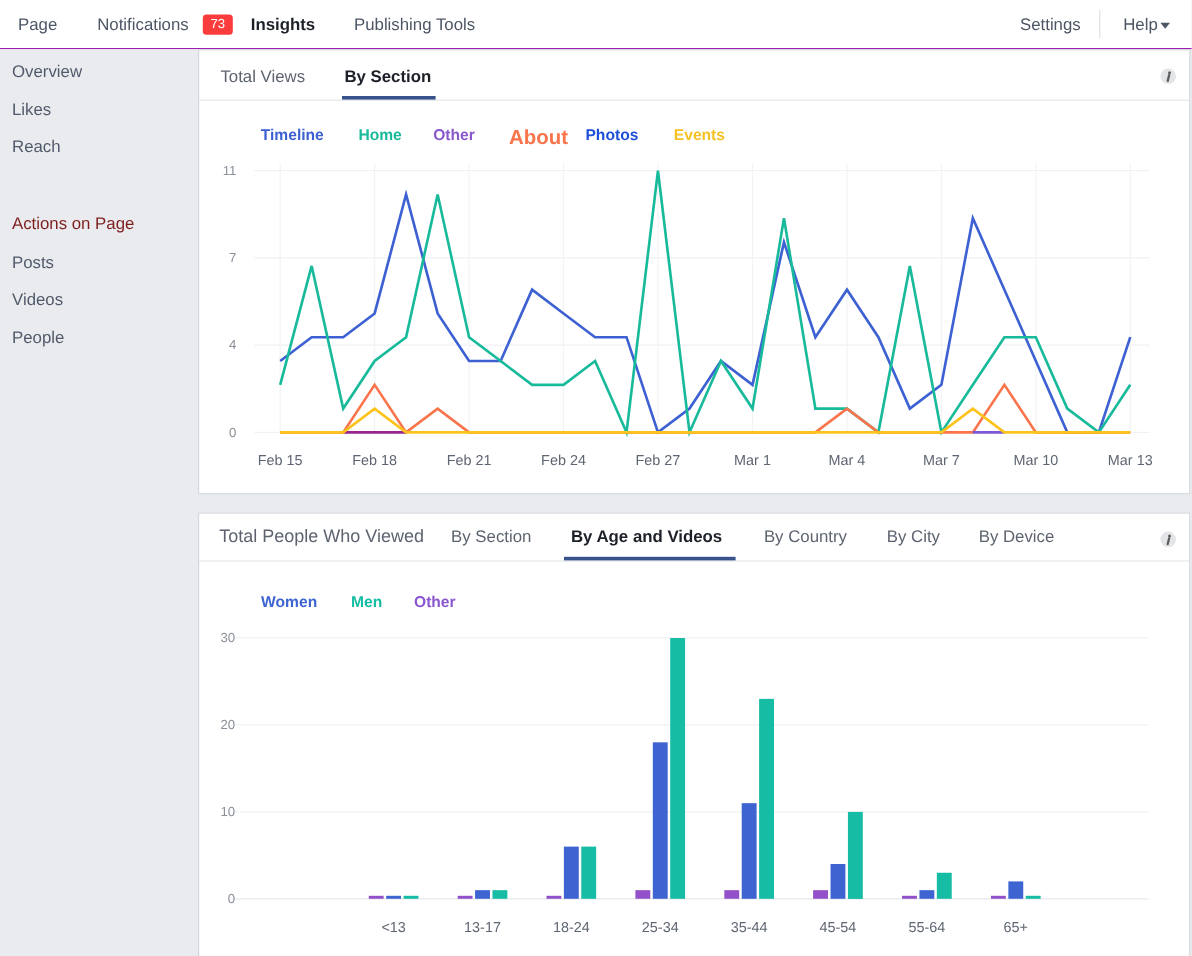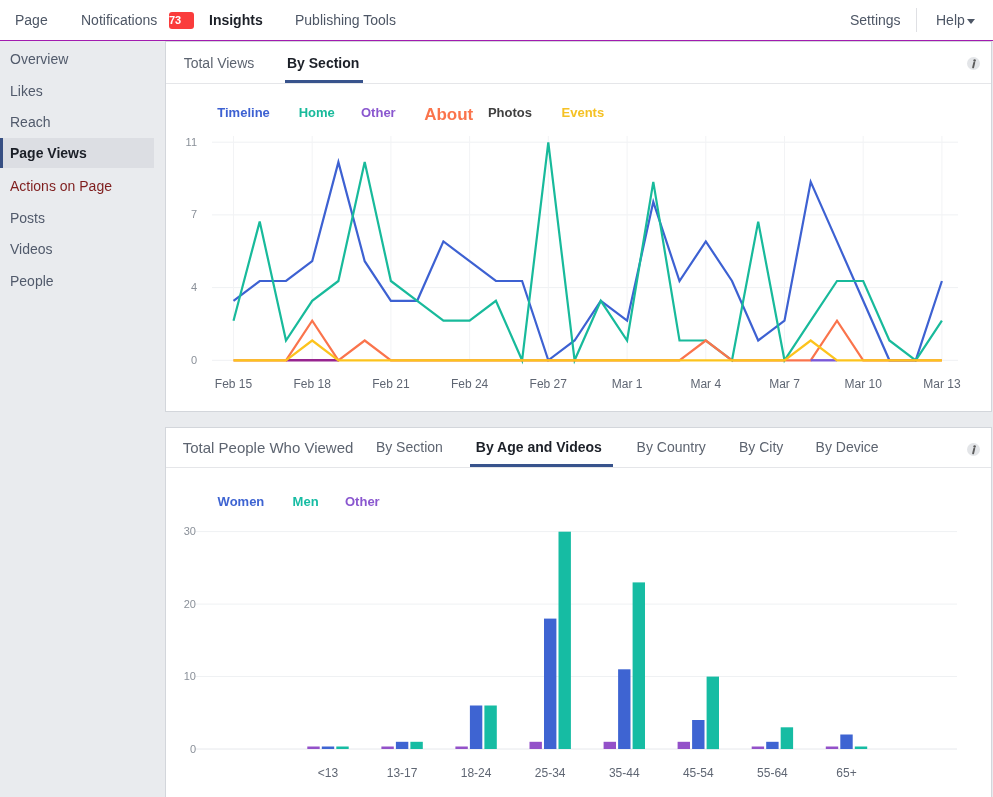--- a/index.html
+++ b/index.html
@@ -9,54 +9,53 @@
         border-bottom:1px solid #a21caf; }
 .nav div { position:absolute; top:12px; color:#4d5665; }
 .card { position:absolute; background:#fff; border:1px solid #d3d6db; }
 </style>
 </head>
 <body>
 <div class="nav">
   <div style="left:15px">Page</div>
   <div style="left:81px">Notifications</div>
   <div style="left:169px;top:12px;width:25px;height:16.5px;background:#fa3c3c;border-radius:3px;
-       text-align:left;line-height:16.5px;color:#fff;font-size:11px;font-weight:bold">73</div>
+       text-align:center;line-height:16.5px;color:#fff;font-size:11px;font-weight:normal">73</div>
   <div style="left:209px;font-weight:bold;color:#1c2028">Insights</div>
   <div style="left:295px">Publishing Tools</div>
   <div style="left:850px">Settings</div>
   <div style="left:916px;top:8px;width:1px;height:24px;background:#dfe0e4"></div>
   <div style="left:936px">Help</div>
   <div style="left:967px;top:19px;width:0;height:0;border-left:4.5px solid transparent;
        border-right:4.5px solid transparent;border-top:5px solid #4d5665"></div>
 </div>
 <div style="position:absolute;left:0;top:41px;width:165px;height:756px;background:#e9ebee">
 <div style="position:absolute;left:10px;top:4.0px;height:28px;line-height:28px;color:#515a6b">Overview</div>
 <div style="position:absolute;left:10px;top:35.7px;height:28px;line-height:28px;color:#515a6b">Likes</div>
 <div style="position:absolute;left:10px;top:67.4px;height:28px;line-height:28px;color:#515a6b">Reach</div>
-<div style="position:absolute;left:0;top:97.1px;width:154px;height:30px;background:#dcdee3;border-left:3px solid #374f83;box-sizing:border-box;line-height:30px;padding-left:7px;font-weight:bold;color:#1b1f27">Page Views</div>
 <div style="position:absolute;left:10px;top:130.8px;height:28px;line-height:28px;color:#7f1d1d">Actions on Page</div>
 <div style="position:absolute;left:10px;top:162.5px;height:28px;line-height:28px;color:#515a6b">Posts</div>
 <div style="position:absolute;left:10px;top:194.2px;height:28px;line-height:28px;color:#515a6b">Videos</div>
 <div style="position:absolute;left:10px;top:225.9px;height:28px;line-height:28px;color:#515a6b">People</div>
 </div>
 
 <div class="card" style="left:165px;top:41px;width:825px;height:369px">
   <div style="position:absolute;left:0;top:0;width:825px;height:41px;border-bottom:1px solid #e5e6e9"></div>
 <div style="position:absolute;left:17.69999999999999px;top:13px;font-size:14px;color:#5d6470">Total Views</div>
 <div style="position:absolute;left:121px;top:13px;font-size:14px;font-weight:bold;color:#1c2028">By Section</div>
 <div style="position:absolute;left:119px;top:38px;width:78px;height:3px;background:#38538c"></div>
 <div style="position:absolute;right:11px;top:15px;width:13px;height:13px;border-radius:50%;background:#e3e5e8"><svg width="13" height="13">
         <circle cx="7.6" cy="3.6" r="1.25" fill="#5c5c5c"></circle>
         <path d="M7.3 5.6 L6.1 10.4" stroke="#5c5c5c" stroke-width="1.9" stroke-linecap="round" fill="none"></path>
       </svg></div>
 <div style="position:absolute;left:51.30000000000001px;top:63px;font-weight:bold;font-size:13px;color:#3d61d2">Timeline</div>
 <div style="position:absolute;left:132.7px;top:63px;font-weight:bold;font-size:13px;color:#18ba9b">Home</div>
 <div style="position:absolute;left:195px;top:63px;font-weight:bold;font-size:13px;color:#8a57cf">Other</div>
 <div style="position:absolute;left:258.2px;top:63px;font-weight:bold;font-size:17px;color:#fa744c">About</div>
-<div style="position:absolute;left:321.9px;top:63px;font-weight:bold;font-size:13px;color:#404040">Photos</div>
+<div style="position:absolute;left:321.9px;top:63px;font-weight:bold;font-size:13px;color:#1d4ed8">Photos</div>
 <div style="position:absolute;left:395.5px;top:63px;font-weight:bold;font-size:13px;color:#f5c124">Events</div>
 <svg width="825" height="368" style="position:absolute;left:0;top:0">
 <line x1="46" y1="245.6" x2="792" y2="245.6" stroke="#eff1f3" stroke-width="1"></line>
 <line x1="46" y1="172.9" x2="792" y2="172.9" stroke="#eff1f3" stroke-width="1"></line>
 <line x1="46" y1="100.2" x2="792" y2="100.2" stroke="#eff1f3" stroke-width="1"></line>
 <line x1="67.5" y1="94" x2="67.5" y2="318.3" stroke="#f2f3f5" stroke-width="1"></line>
 <line x1="146.2" y1="94" x2="146.2" y2="318.3" stroke="#f2f3f5" stroke-width="1"></line>
 <line x1="224.9" y1="94" x2="224.9" y2="318.3" stroke="#f2f3f5" stroke-width="1"></line>
 <line x1="303.6" y1="94" x2="303.6" y2="318.3" stroke="#f2f3f5" stroke-width="1"></line>
 <line x1="382.3" y1="94" x2="382.3" y2="318.3" stroke="#f2f3f5" stroke-width="1"></line>

